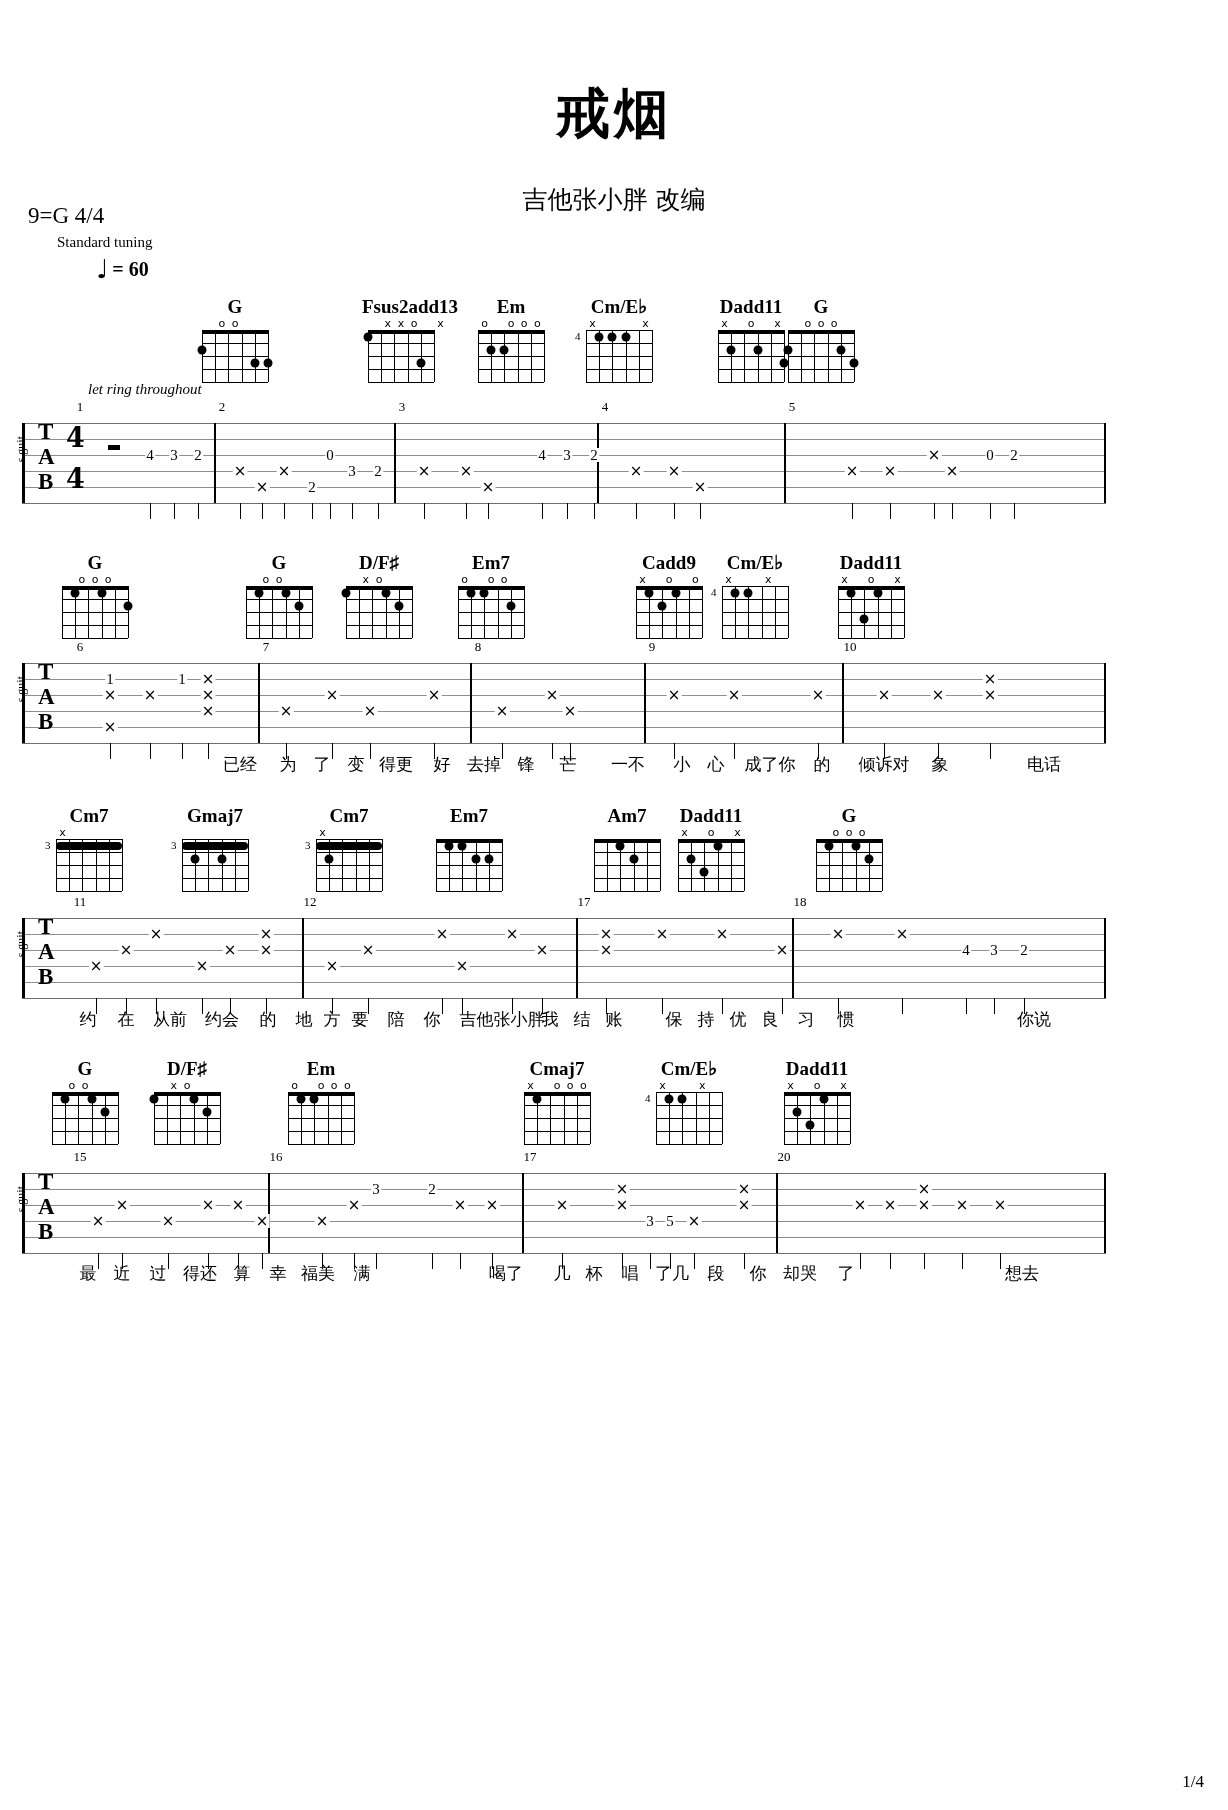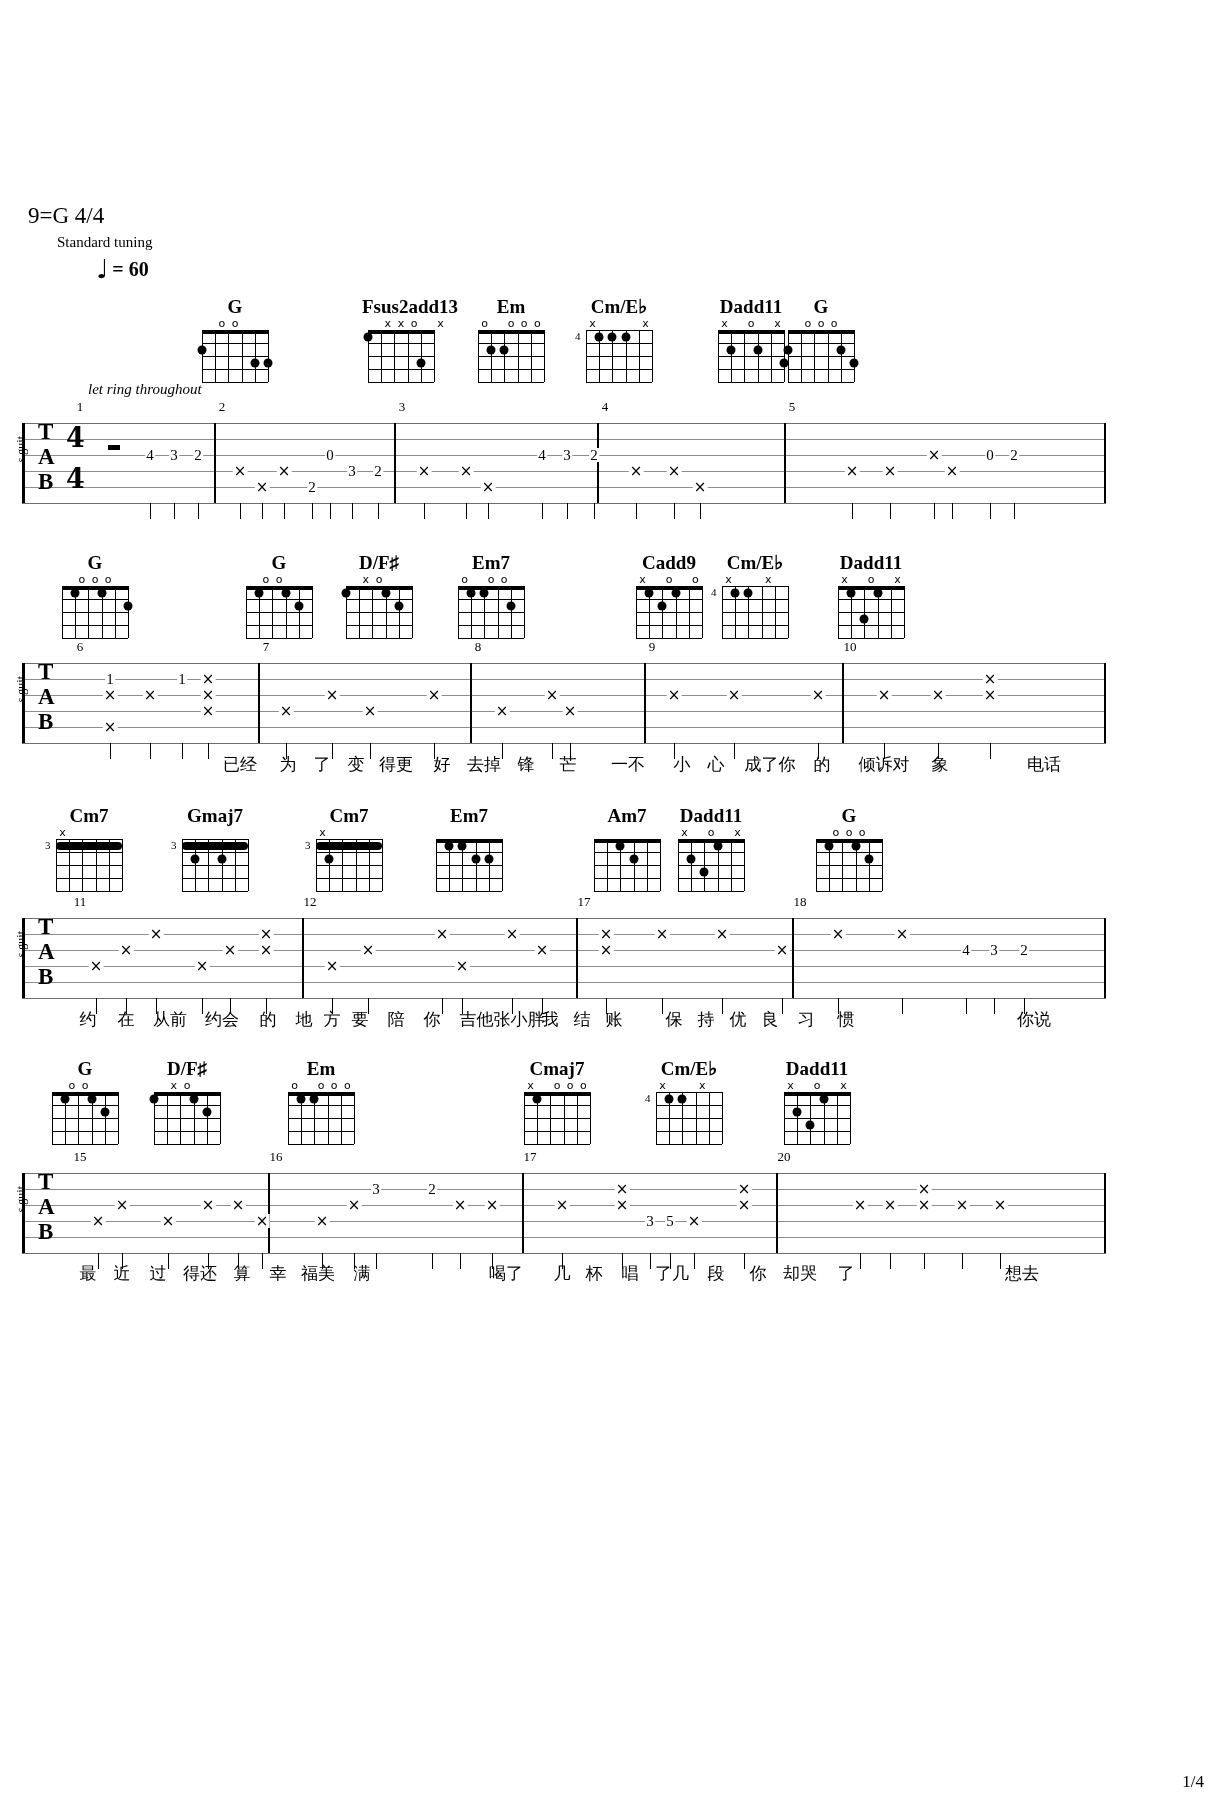--- a/index.html
+++ b/index.html
@@ -50,20 +50,22 @@
 
   
   .lyrics{position:absolute;left:22px;width:1084px;height:26px;}
   .lyric{position:absolute;font-size:17px;font-family:"DejaVu Serif",serif;transform:translateX(-50%);white-space:nowrap;}
 </style>
 </head>
 <body>
 
 <div class="page">
 
+  <div class="title">戒烟</div>
+  <div class="arranger">吉他张小胖 改编</div>
   <div class="keysig">9=G  4/4</div>
   <div class="tuning">Standard tuning</div>
   <div class="tempo">
     <span class="qn">♩</span>
     <span>= 60</span>
   </div>
   <div class="letring">let ring throughout</div>
   <div class="pageno">1/4</div>
 
   <div id="chordrows">

